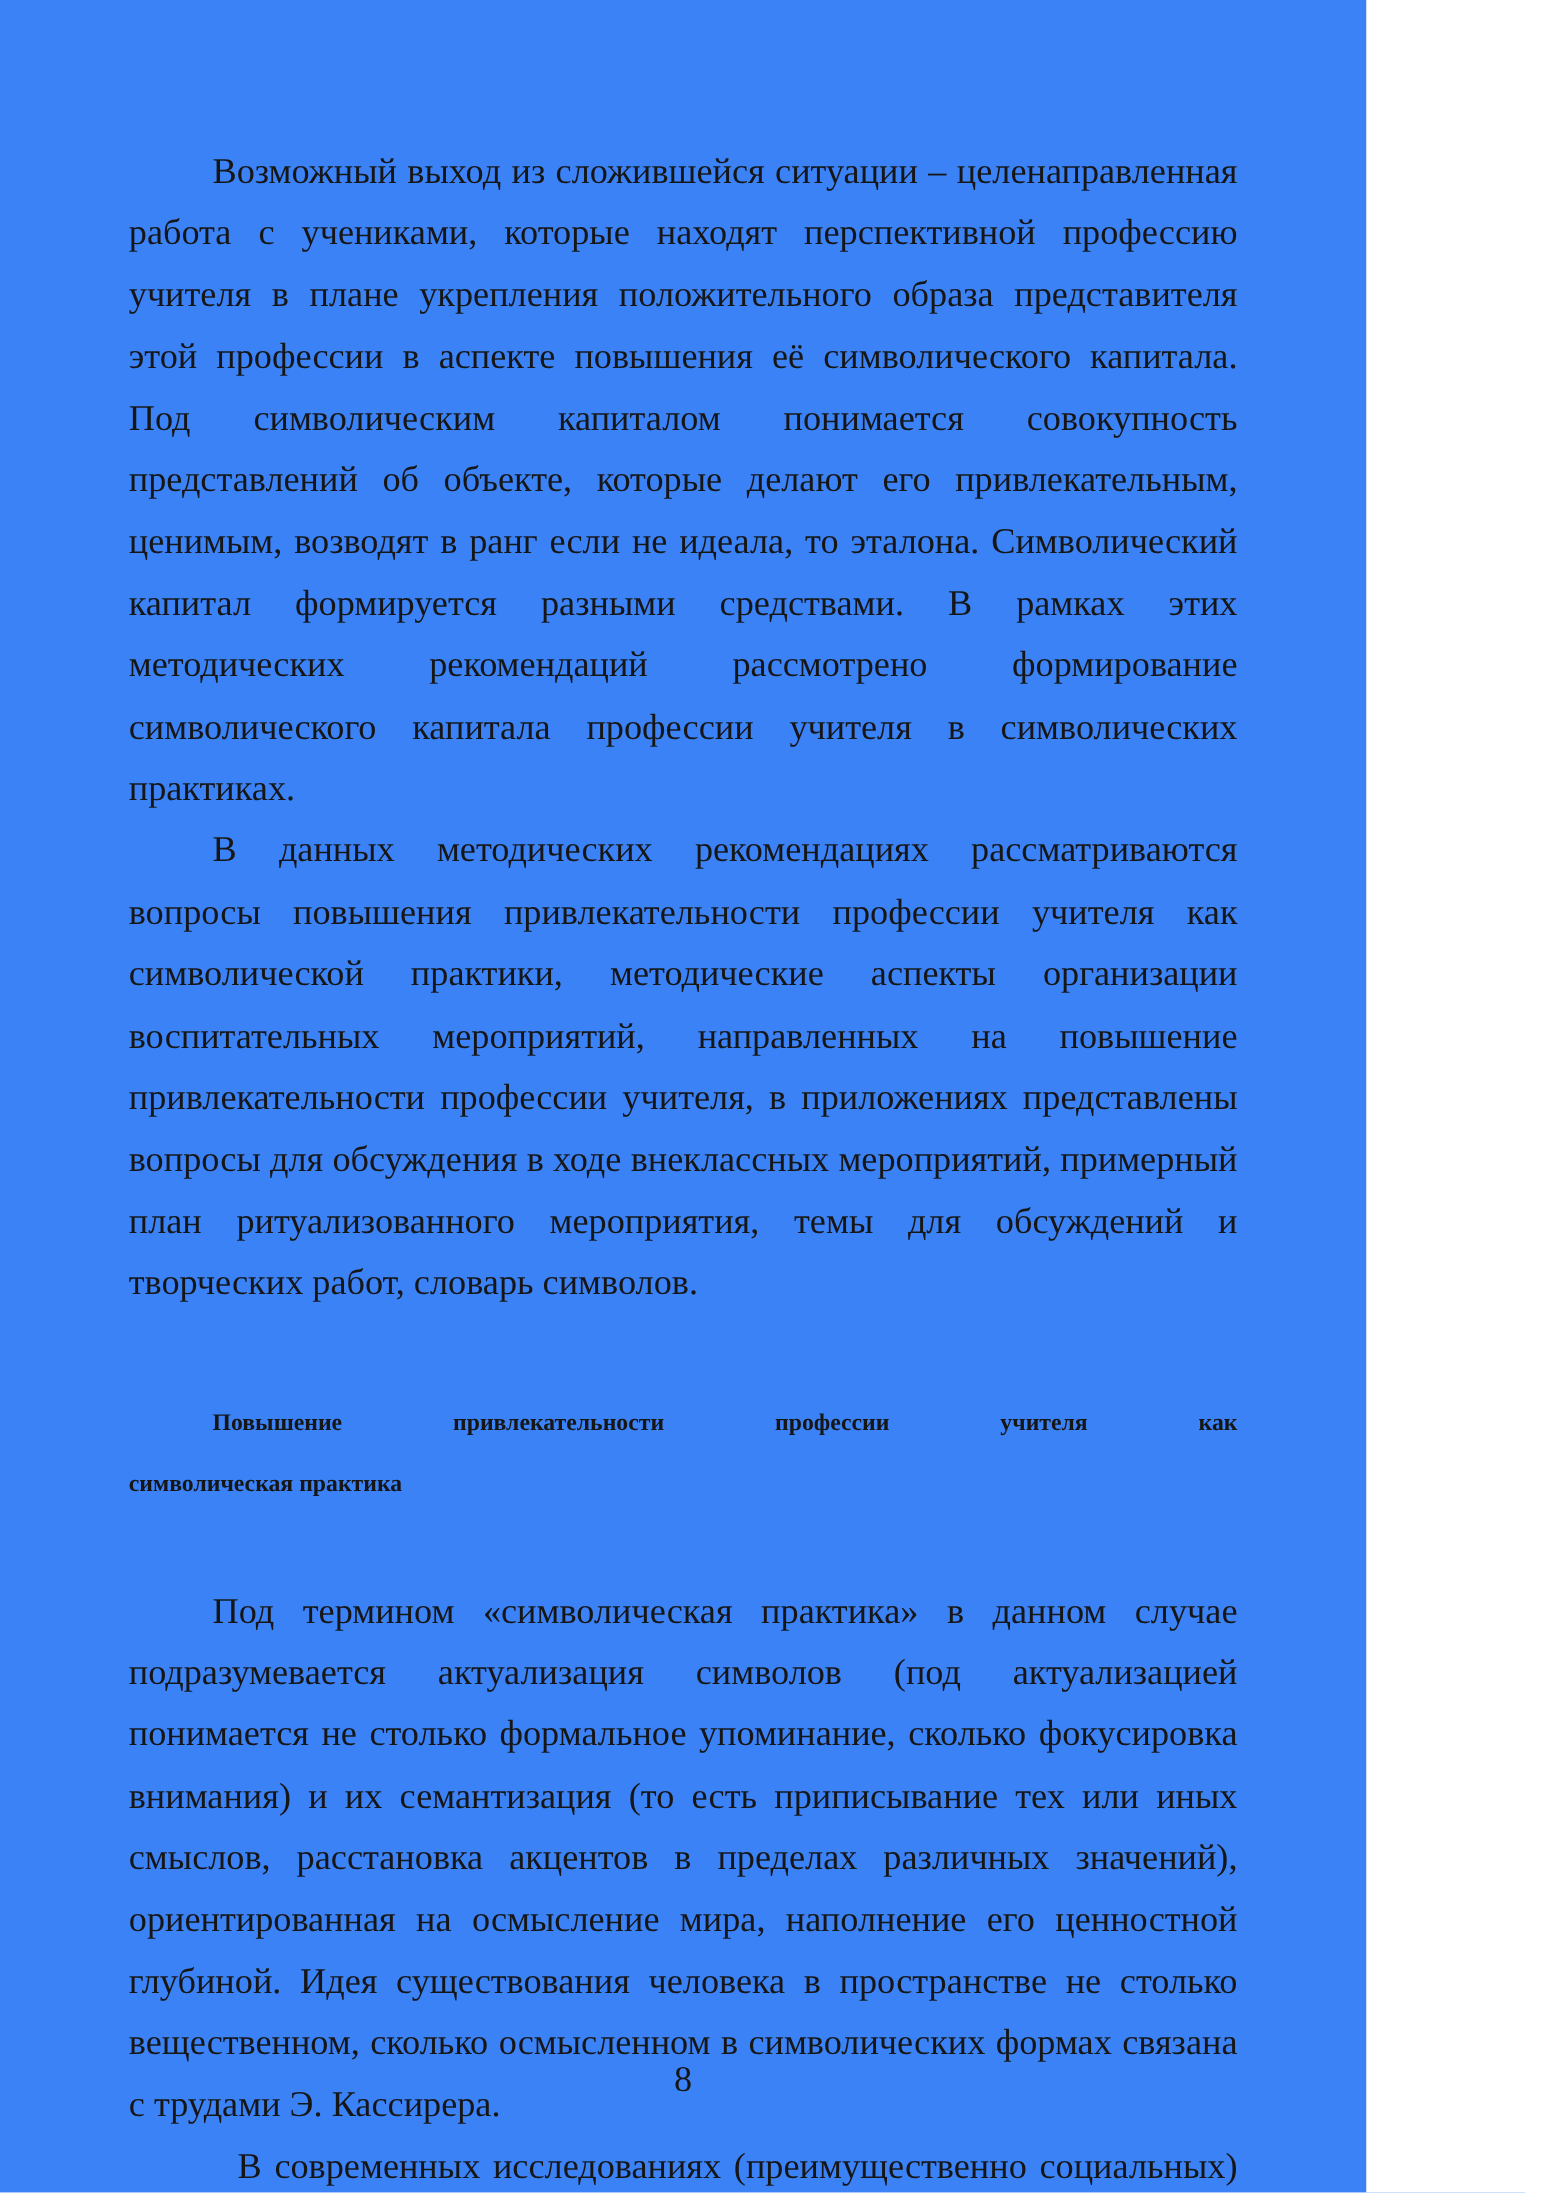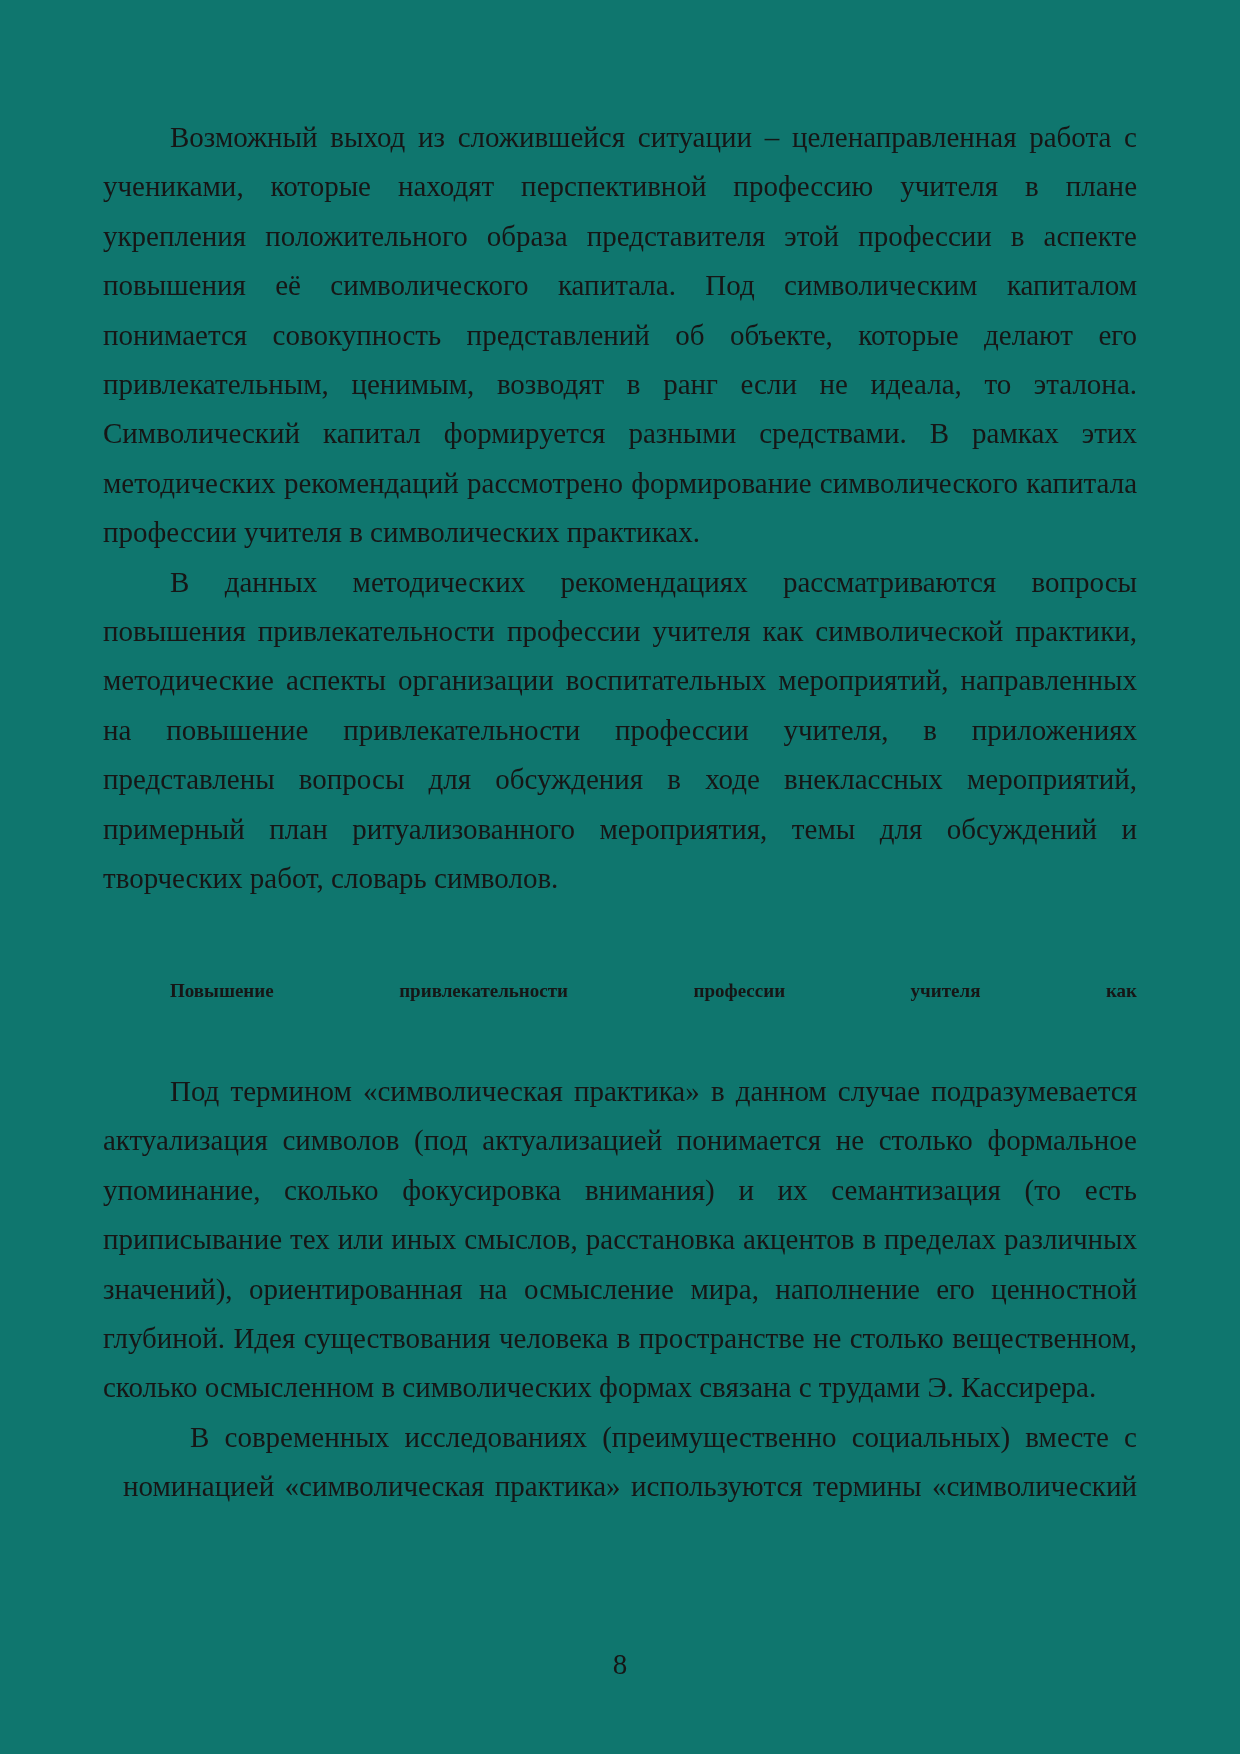--- a/index.html
+++ b/index.html
@@ -2,24 +2,24 @@
 <html lang="ru"><head>
 <meta charset="utf-8">
 <style>
   html, body {
     margin: 0;
     padding: 0;
     background: #ffffff;
   }
   .page {
     position: relative;
-    width: 1240px;
+    width: 1093px;
     height: 1754px;
     box-sizing: border-box;
-    background: #0f766e;
+    background: #3b82f6;
     color: #161616;
     font-family: "Liberation Serif", serif;
     font-size: 29px;
     line-height: 49.4px;
     padding: 113px 103px 0 103px;
     overflow: hidden;
   }
   .para {
     margin: 0;
     text-align: justify;
@@ -58,20 +58,21 @@
 <body>
 
 <div class="page">
 
   <p class="para">Возможный выход из сложившейся ситуации – целенаправленная работа с учениками, которые находят перспективной профессию учителя в плане укрепления положительного образа представителя этой профессии в аспекте повышения её символического капитала. Под символическим капиталом понимается совокупность представлений об объекте, которые делают его привлекательным, ценимым, возводят в ранг если не идеала, то эталона. Символический капитал формируется разными средствами. В рамках этих методических рекомендаций рассмотрено формирование символического капитала профессии учителя в символических практиках.</p>
 
   <p class="para">В данных методических рекомендациях рассматриваются вопросы повышения привлекательности профессии учителя как символической практики, методические аспекты организации воспитательных мероприятий, направленных на повышение привлекательности профессии учителя, в приложениях представлены вопросы для обсуждения в ходе внеклассных мероприятий, примерный план ритуализованного мероприятия, темы для обсуждений и творческих работ, словарь символов.</p>
 
   <h2 class="heading">
     <span class="heading-line1">Повышение привлекательности профессии учителя как</span>
+    <span class="heading-line2">символическая практика</span>
   </h2>
 
   <p class="para">Под термином «символическая практика» в данном случае подразумевается актуализация символов (под актуализацией понимается не столько формальное упоминание, сколько фокусировка внимания) и их семантизация (то есть приписывание тех или иных смыслов, расстановка акцентов в пределах различных значений), ориентированная на осмысление мира, наполнение его ценностной глубиной. Идея существования человека в пространстве не столько вещественном, сколько осмысленном в символических формах связана с трудами Э. Кассирера.</p>
 
   <p class="para para-continues">В современных исследованиях (преимущественно социальных) вместе с номинацией «символическая практика» используются термины «символический</p>
 
   <div class="page-number">8</div>
 
 </div>
 

